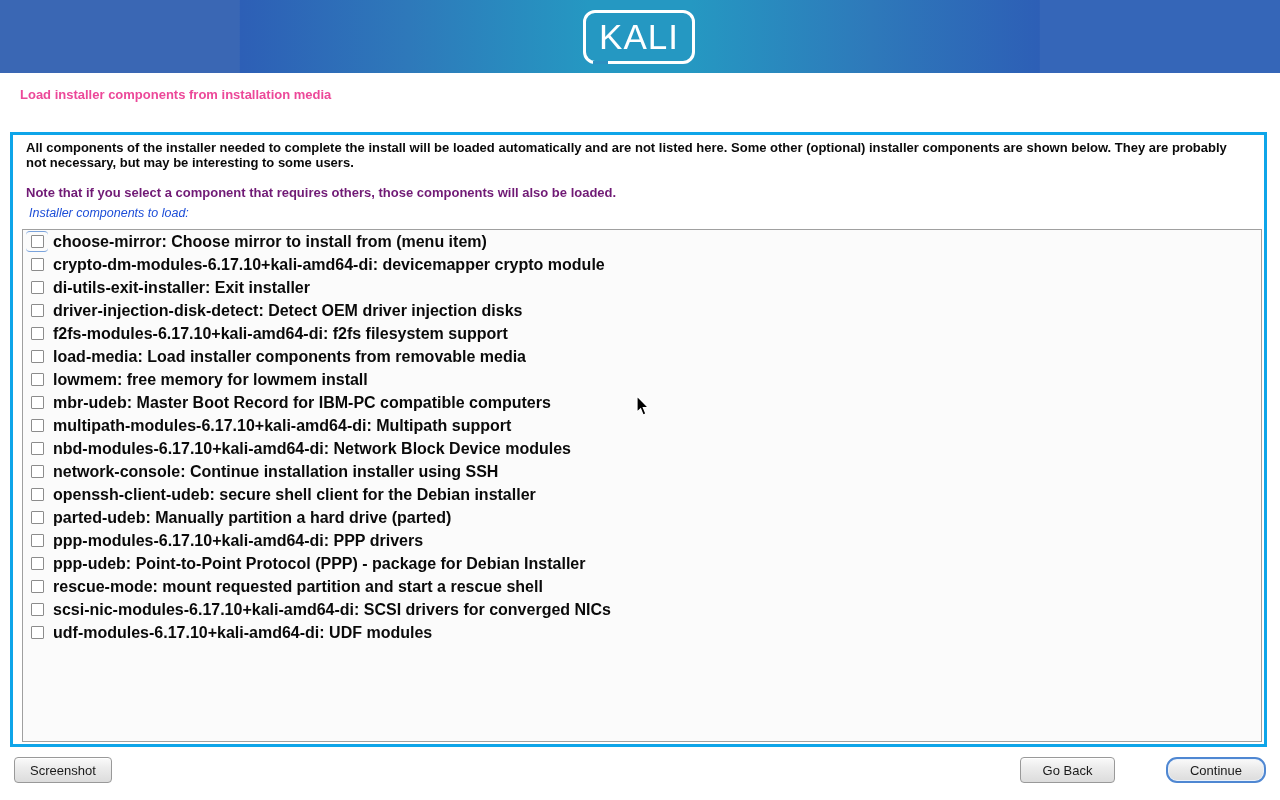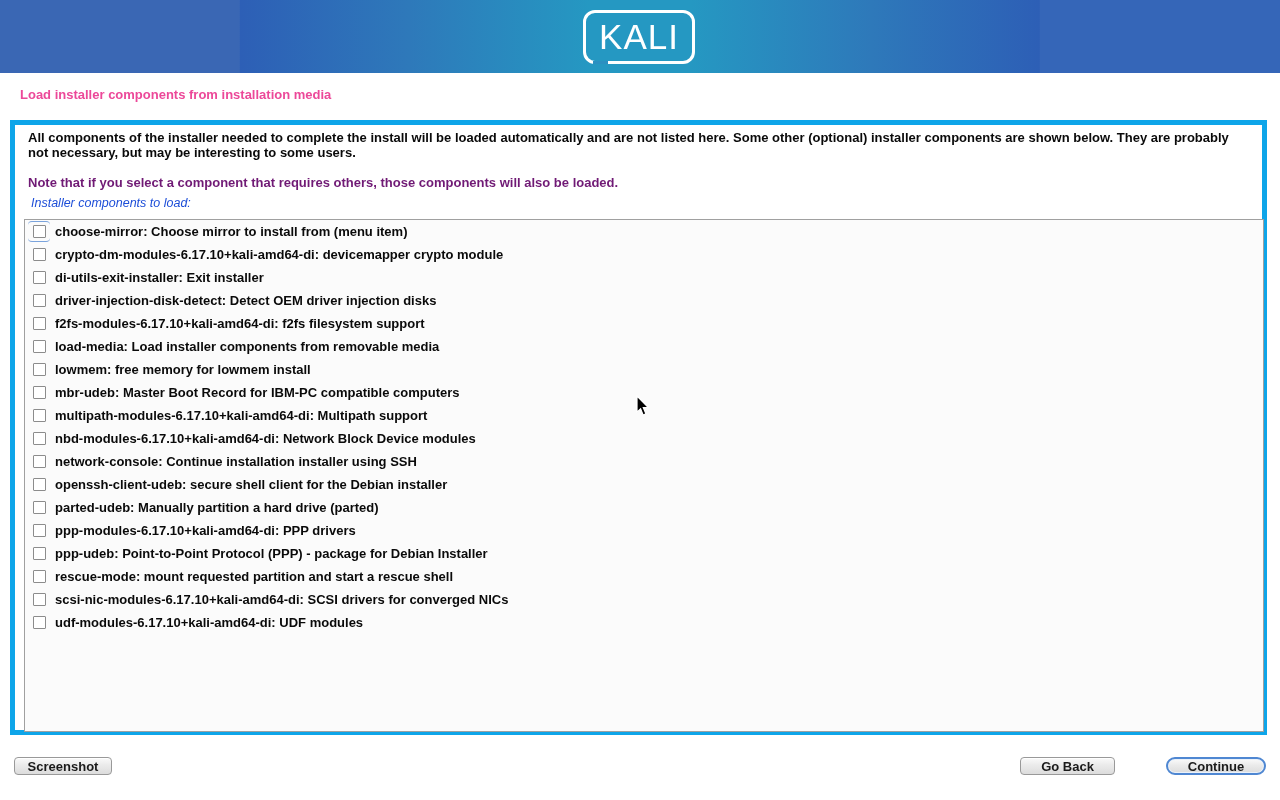--- a/index.html
+++ b/index.html
@@ -19,48 +19,48 @@
   .kali-logo .gap { position:absolute; left:7px; bottom:-3px; width:15px; height:3px;
     background:#2b90c1; }
   .kali-logo span { color:#ffffff; font-size:35px; font-weight:500; letter-spacing:1px;
     line-height:1; padding-bottom:2px; }
 
   
   .page-title { position:absolute; left:20px; top:87px; font-size:13px; font-weight:bold;
     color:#ec4899; }
 
   
-  .frame { position:absolute; left:10px; top:120px; width:1257px; height:615px;
-    border:5px solid #0ea5e9; background:#ffffff; }
+  .frame { position:absolute; left:10px; top:132px; width:1257px; height:615px;
+    border:3px solid #0ea5e9; background:#ffffff; }
   .intro-p { position:absolute; left:13px; top:5px; width:1218px;
     font-size:13px; font-weight:bold; color:#0a0a0a; line-height:15px; }
   .intro-note { position:absolute; left:13px; top:50px; width:1218px;
     font-size:13px; font-weight:bold; color:#701a75; line-height:15px; }
   .list-label { position:absolute; left:16px; top:71px; font-size:12.5px;
     font-style:italic; font-weight:normal; color:#1d4ed8; }
 
   
   .listbox { position:absolute; left:9px; top:94px; width:1240px; height:513px;
     border:1px solid #a0a0a0; background:#fbfbfb; overflow:hidden; }
   .row { display:flex; align-items:center; height:23px; padding-left:3px; cursor:default; }
   .cbwrap { width:22px; height:21px; display:flex; align-items:center;
     justify-content:center; border-radius:4px;
     border-top:1px solid transparent; border-bottom:1px solid transparent; }
   .cbwrap.focused { border-top-color:#7aa3dc; border-bottom-color:#7aa3dc; }
   .checkbox { width:13px; height:13px; background:#ffffff; border:1px solid #8c8c8c;
     border-radius:1px; }
-  .row .label { margin-left:5px; font-size:13px; font-weight:bold; color:#0a0a0a;
+  .row .label { margin-left:5px; font-size:16px; font-weight:bold; color:#0a0a0a;
     white-space:nowrap; }
 
   
-  .btn { position:absolute; height:18px; border:1px solid #999999; border-radius:4px;
+  .btn { position:absolute; height:26px; border:1px solid #999999; border-radius:4px;
     background:linear-gradient(#fafafa,#ececec 40%,#dcdcdc);
     box-shadow:inset 0 1px 0 #ffffff;
     font-family:"Liberation Sans", sans-serif;
-    font-size:13px; font-weight:bold; color:#1a1a1a; cursor:pointer; }
+    font-size:13px; font-weight:normal; color:#1a1a1a; cursor:pointer; }
   .btn-screenshot { left:14px; top:757px; width:98px; }
   .btn-goback { left:1020px; top:757px; width:95px; }
   .btn-continue { left:1166px; top:757px; width:100px; border:2px solid #4f87d2;
     border-radius:11px; box-shadow:inset 0 0 0 1px #eaf1fa; }
 
   
   .cursor { position:absolute; left:636px; top:395px; pointer-events:none; }
 </style>
 </head>
 <body>

